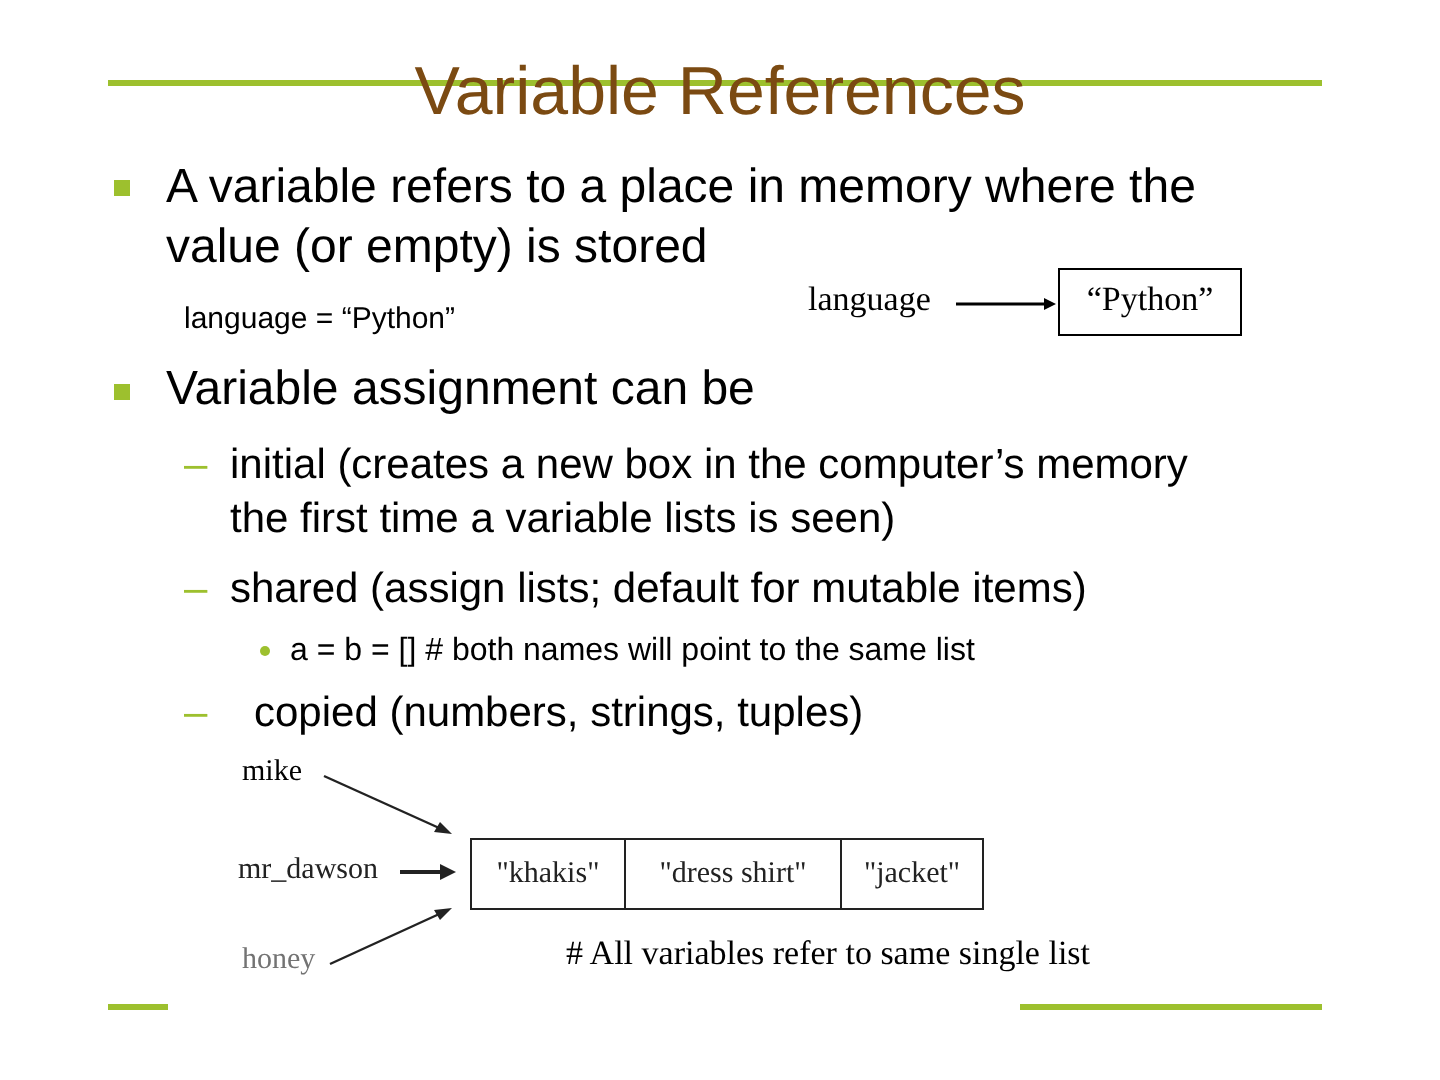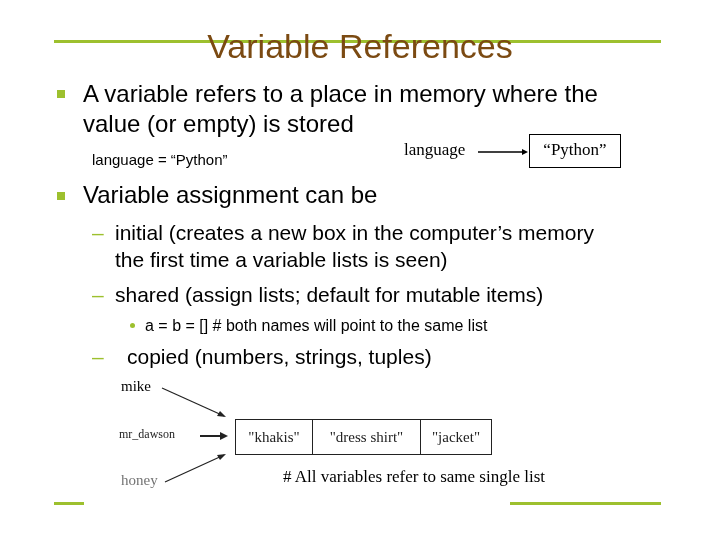--- a/index.html
+++ b/index.html
@@ -59,21 +59,21 @@
 <div class="dash" style="left:92px; top:281px;">–</div>
 <div class="lvl2" style="left:115px; top:281px;">shared (assign lists; default for mutable items)</div>
 
 <div class="dot" style="left:130px; top:323px;"></div>
 <div class="lvl3" style="left:145px; top:316px;">a = b = [] # both names will point to the same list</div>
 
 <div class="dash" style="left:92px; top:343px;">–</div>
 <div class="lvl2" style="left:127px; top:343px;">copied  (numbers, strings, tuples)</div>
 
 <div class="abs serif" style="left:121px; top:378px; font-size:15px; color:#000000;">mike</div>
-<div class="abs serif" style="left:119px; top:427px; font-size:12px; color:#222;">mr_dawson</div>
+<div class="abs serif" style="left:119px; top:427px; font-size:15px; color:#222;">mr_dawson</div>
 <div class="abs serif" style="left:121px; top:472px; font-size:15px; color:#737373;">honey</div>
 
 <svg class="abs" style="left:160px; top:385px;" width="80" height="100">
 
   <line x1="2" y1="3" x2="64" y2="31" stroke="#222" stroke-width="1.2"></line>
   <polygon points="66,32 57,31 60,26" fill="#222"></polygon>
 
   <line x1="40" y1="51" x2="62" y2="51" stroke="#222" stroke-width="2"></line>
   <polygon points="68,51 60,47 60,55" fill="#222"></polygon>
 

